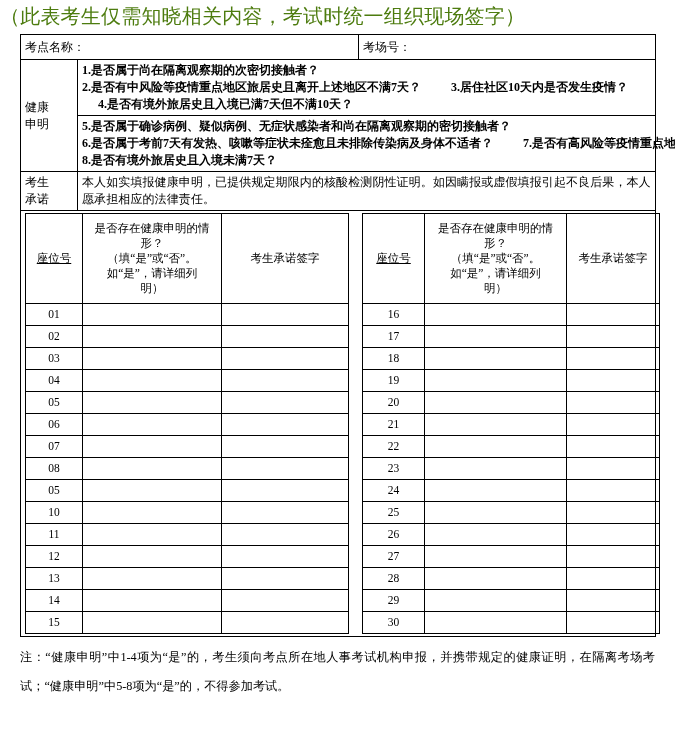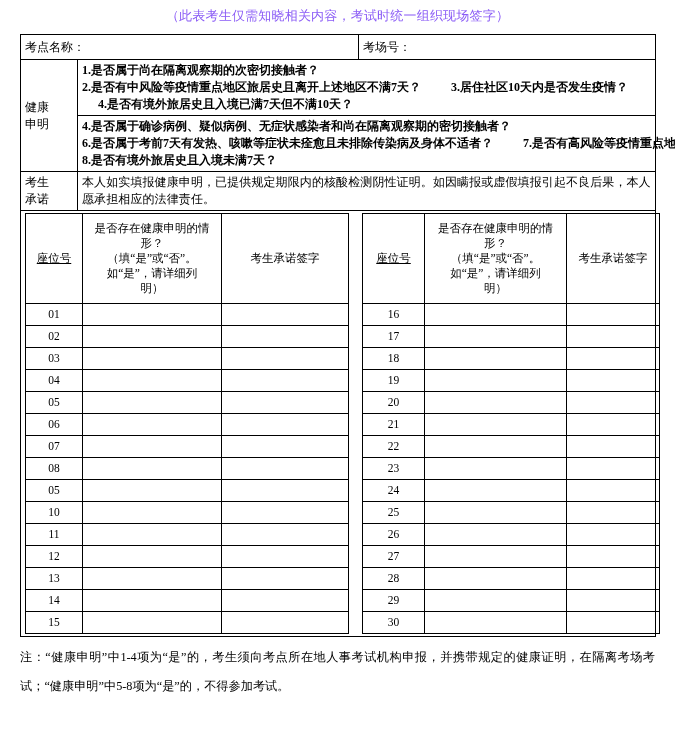--- a/index.html
+++ b/index.html
@@ -25,23 +25,23 @@
   .doc-title {
     text-align: center;
     font-size: 26px;
     font-weight: normal;
     letter-spacing: 1px;
     margin: 9px 0 0 0;
     line-height: 34px;
     font-family: "Liberation Serif", "DejaVu Serif", serif;
   }
   .doc-subtitle {
-    text-align: center;
-    color: #8b5cf6;
-    font-size: 13px;
+    text-align: left;
+    color: #4d7c0f;
+    font-size: 20px;
     line-height: 20px;
     margin-top: 6px;
     letter-spacing: 0.2px;
   }
 
   
   .form-wrap {
     margin: 8px 20px 0 20px;
     width: 635px;
   }
@@ -171,21 +171,21 @@
         </td>
         <td class="decl-cell" colspan="3">
           <div class="decl-line q">1.是否属于尚在隔离观察期的次密切接触者？</div>
           <div class="decl-line"><span class="q">2.是否有中风险等疫情重点地区旅居史且离开上述地区不满7天？</span><span class="gap"></span><span class="q">3.居住社区10天内是否发生疫情？</span></div>
           <div class="decl-line decl-indent q">4.是否有境外旅居史且入境已满7天但不满10天？</div>
         </td>
       </tr>
 
       <tr>
         <td class="decl-cell" colspan="3">
-          <div class="decl-line q">4.是否属于确诊病例、疑似病例、无症状感染者和尚在隔离观察期的密切接触者？</div>
+          <div class="decl-line q">5.是否属于确诊病例、疑似病例、无症状感染者和尚在隔离观察期的密切接触者？</div>
           <div class="decl-line"><span class="q">6.是否属于考前7天有发热、咳嗽等症状未痊愈且未排除传染病及身体不适者？</span><span class="gap"></span><span class="q">7.是否有高风险等疫情重点地区旅居史且离开上述地区不满7天？</span></div>
           <div class="decl-line q">8.是否有境外旅居史且入境未满7天？</div>
         </td>
       </tr>
 
       <tr>
         <td class="cell-label">
           <div>考生</div>
           <div>承诺</div>
         </td>

